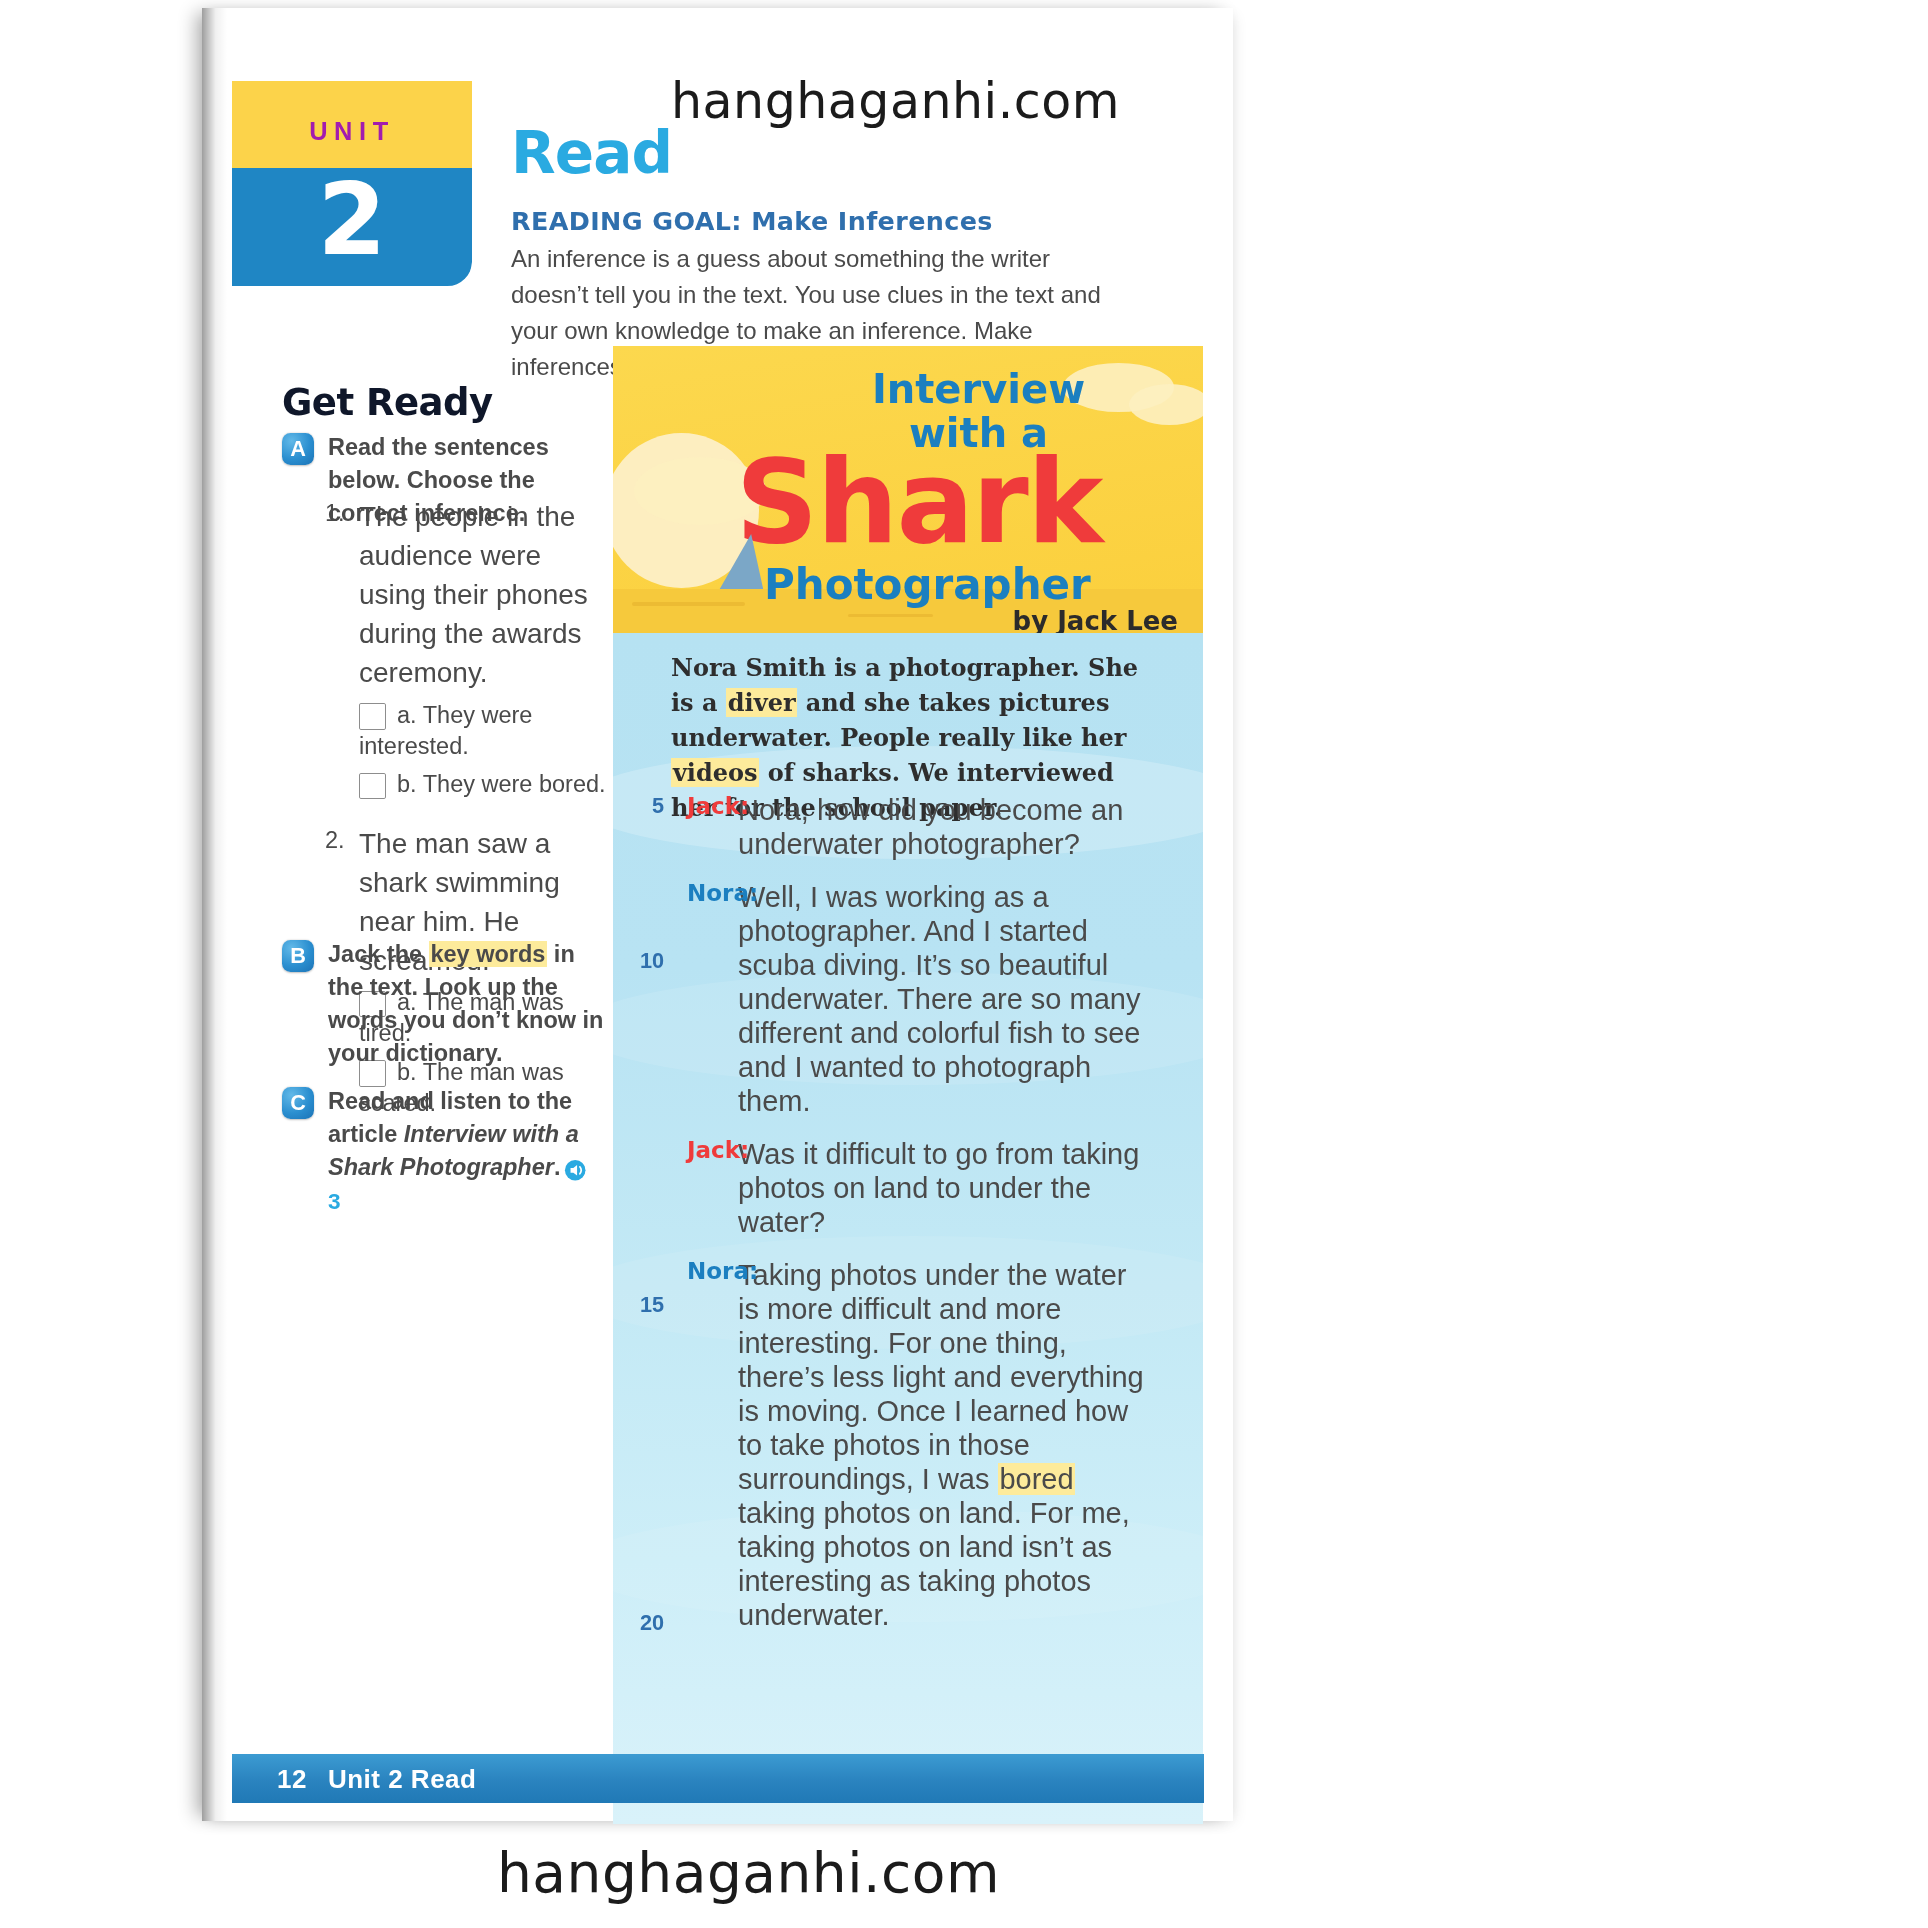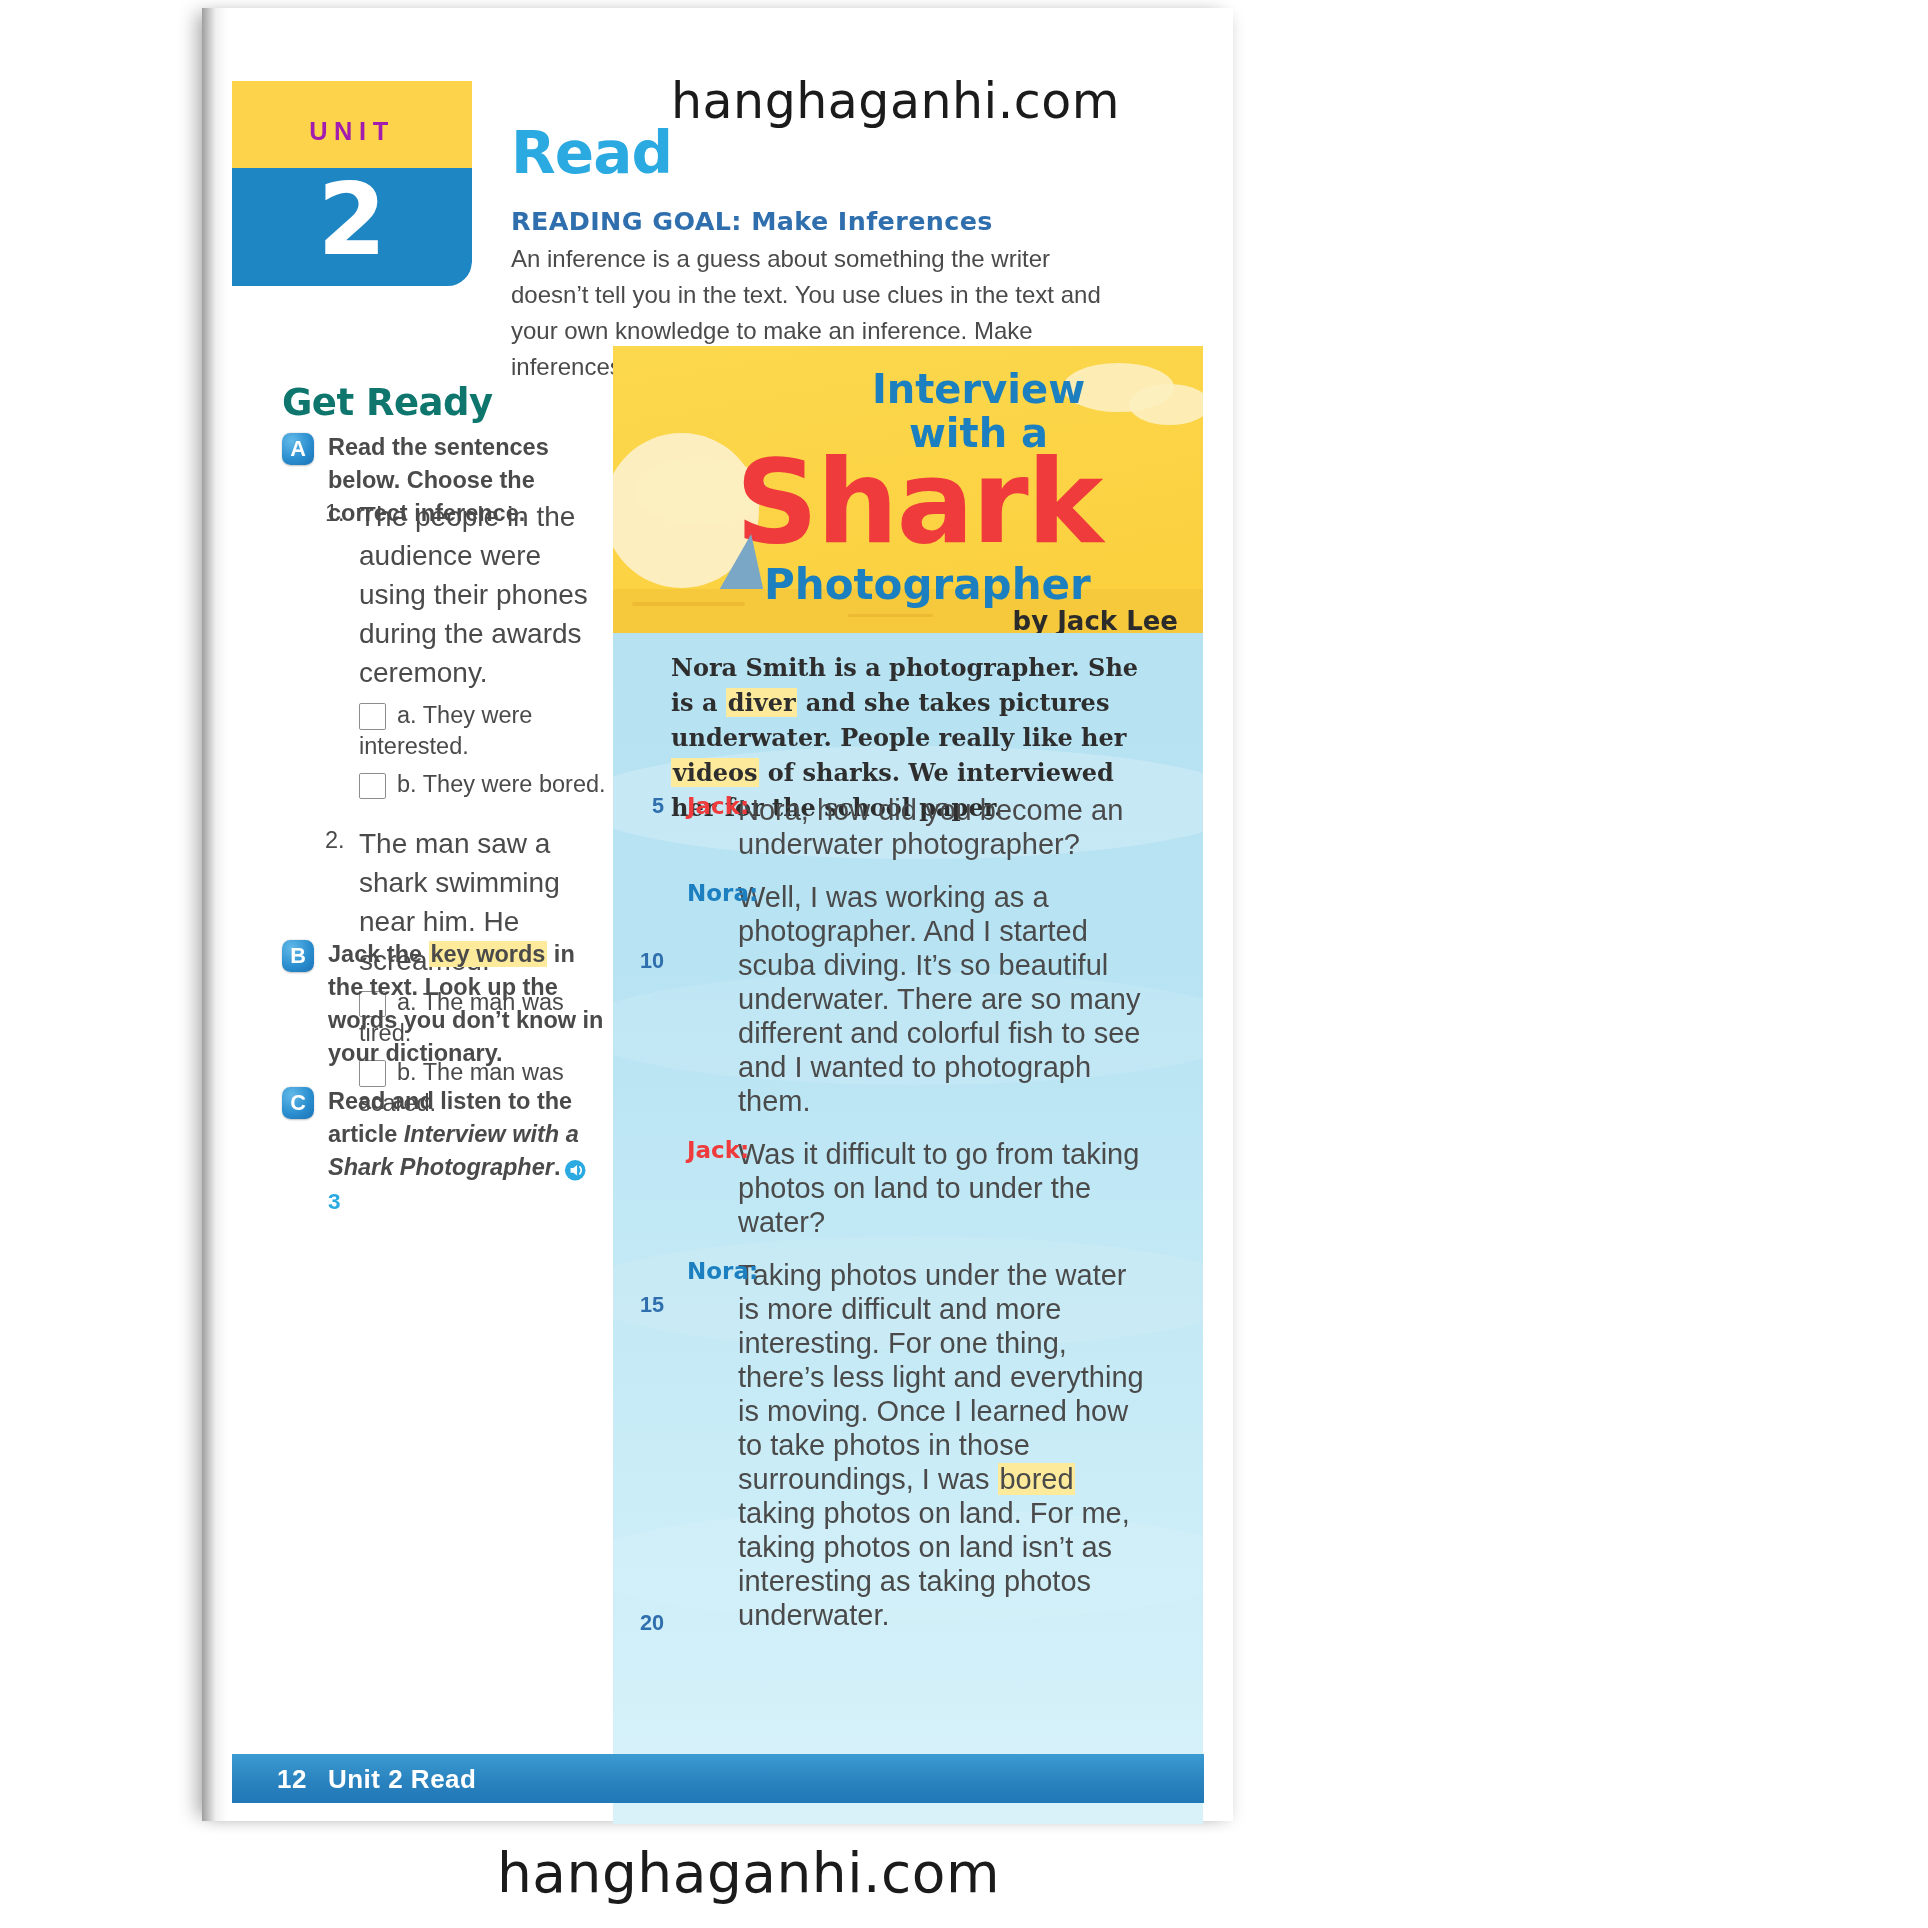--- a/index.html
+++ b/index.html
@@ -78,21 +78,21 @@
   }
   .goal-body{
     position:absolute;left:511px;top:241px;width:612px;
     color:#4a4a4a;font-size:24px;line-height:36px;
     font-family:"Liberation Sans", sans-serif;
   }
 
   
   .get-ready{
     position:absolute;left:282px;top:381px;
-    color:#0f766e;font-size:37px;font-weight:700;
+    color:#0f172a;font-size:37px;font-weight:700;
     font-family:"DejaVu Sans", sans-serif;letter-spacing:-0.5px;
   }
   .ex-block{ position:absolute; left:282px; width:325px; }
   .ex-letter{
     position:absolute;left:0;top:1.9px;width:32px;height:32px;border-radius:8.5px;
     background:radial-gradient(circle at 30% 25%, #62b9e8 0%, #2b8fd0 55%, #1b72b5 100%);
     color:#ffffff;font-weight:700;font-size:21.7px;text-align:center;line-height:32px;
     font-family:"Liberation Sans", sans-serif;
     box-shadow:0 0.9px 1.9px rgba(0,0,0,0.25);
   }

